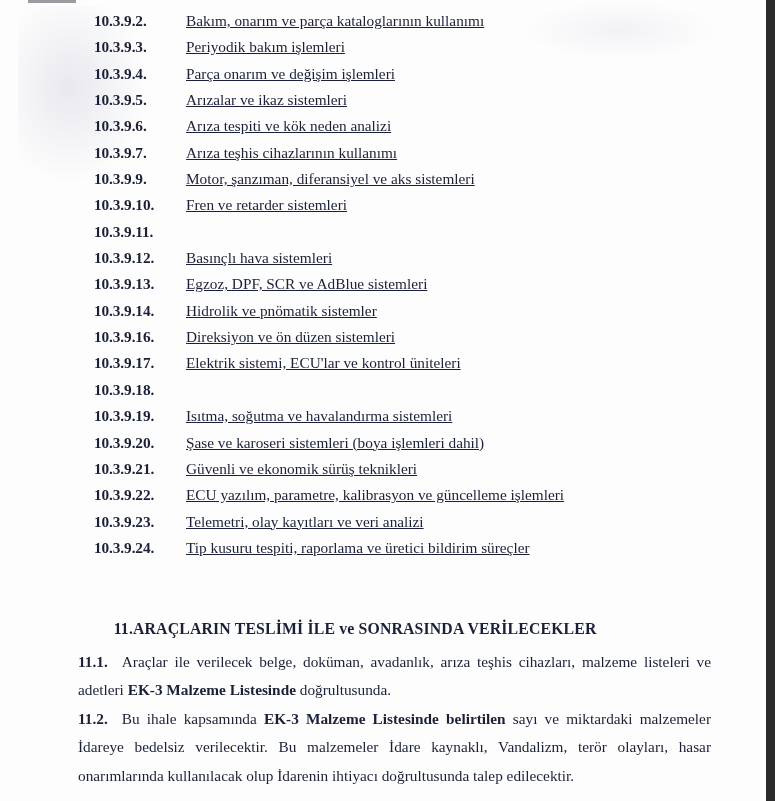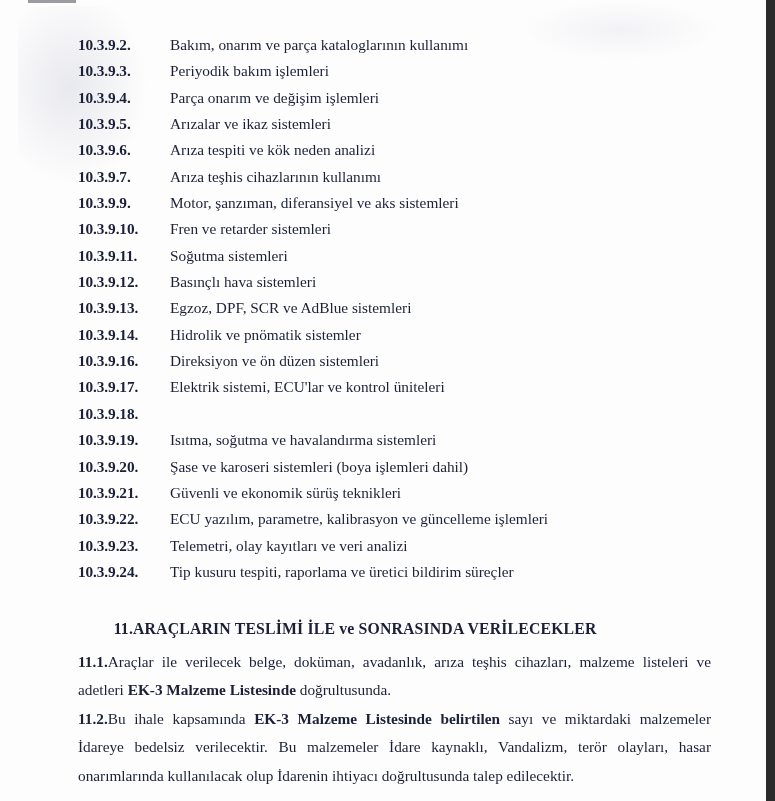--- a/index.html
+++ b/index.html
@@ -55,40 +55,40 @@
   #content {
     position: absolute;
     left: 0; top: 0;
     width: 766px;
     height: 801px;
   }
 
   
   .item-list {
     position: absolute;
-    left: 78px;
+    left: 94px;
     top: 12px;
     width: 640px;
-    margin-top: 24px;
   }
   .list-item {
     display: flex;
     align-items: baseline;
     height: 26.35px;
     font-size: 15.3px;
   }
   .item-num {
     flex: 0 0 auto;
     width: 92px;
     font-weight: bold;
     letter-spacing: -0.1px;
   }
   .item-text {
     flex: 1 1 auto;
     white-space: nowrap;
+    text-decoration: underline;
   }
 
   
   .section-heading {
     position: absolute;
     left: 78px;
     top: 620px;
     width: 660px;
     display: flex;
     align-items: baseline;
@@ -113,20 +113,21 @@
     width: 633px;
     font-size: 15.3px;
     line-height: 28.4px;
     text-align: justify;
     text-justify: inter-word;
   }
   .para.p1 { top: 648px; }
   .para.p2 { top: 705px; }
   .para .pnum {
     font-weight: bold;
+    margin-right: 14px;
   }
   .para b { font-weight: bold; }
 </style>
 </head>
 <body>
 
 <div id="page">
 
   <div id="scan-mottle-a"></div>
   <div id="scan-mottle-b"></div>
@@ -162,21 +163,20 @@
         <div class="list-item">
           <span class="item-num">10.3.9.9.</span>
           <span class="item-text">Motor, şanzıman, diferansiyel ve aks sistemleri</span>
         </div>
         <div class="list-item">
           <span class="item-num">10.3.9.10.</span>
           <span class="item-text">Fren ve retarder sistemleri</span>
         </div>
         <div class="list-item">
           <span class="item-num">10.3.9.11.</span>
-          <span class="item-text">Soğutma sistemleri</span>
         </div>
         <div class="list-item">
           <span class="item-num">10.3.9.12.</span>
           <span class="item-text">Basınçlı hava sistemleri</span>
         </div>
         <div class="list-item">
           <span class="item-num">10.3.9.13.</span>
           <span class="item-text">Egzoz, DPF, SCR ve AdBlue sistemleri</span>
         </div>
         <div class="list-item">

